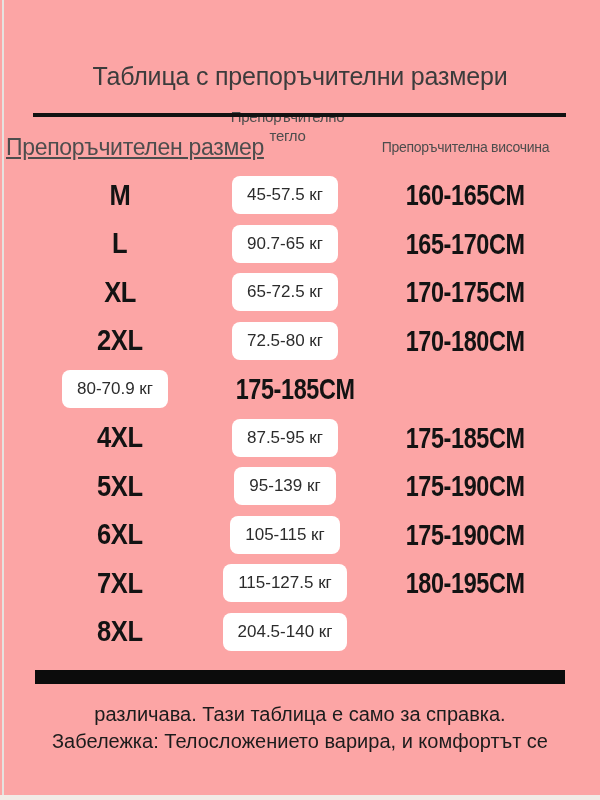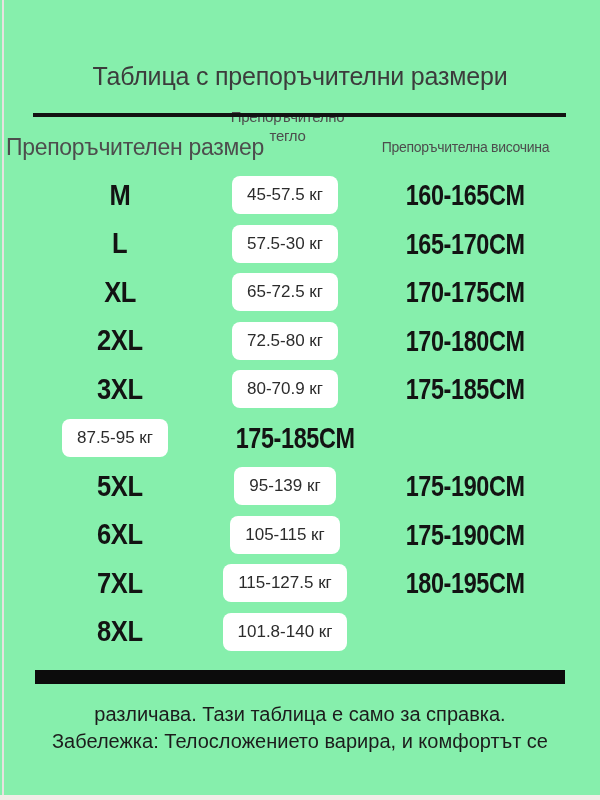--- a/index.html
+++ b/index.html
@@ -4,21 +4,21 @@
 <style>
   html, body { margin: 0; padding: 0; }
   body {
     width: 600px; height: 800px;
     font-family: "Liberation Sans", sans-serif;
     background: #fbf7f4;
   }
   .page {
     position: relative;
     width: 600px; height: 800px;
-    background: #86efac;
+    background: #fca5a5;
     overflow: hidden;
   }
   
   .edge-left {
     position: absolute; left: 2px; top: 0; bottom: 0; width: 2px;
     background: #e6e2df;
   }
   .edge-bottom {
     position: absolute; left: 0; bottom: 0; width: 100%; height: 5px;
     background: #f2ebe6;
@@ -34,21 +34,21 @@
   .top-rule {
     position: absolute; left: 33px; top: 113px;
     width: 533px; height: 4px;
     background: #121212;
     z-index: 3;
   }
 
   .hdr { color: #4d4d4d; z-index: 2; }
   .hdr-size {
     position: absolute; left: 6px; top: 134px;
-    font-size: 23px; letter-spacing: -0.3px;
+    font-size: 23px; letter-spacing: -0.3px; text-decoration: underline;
   }
   .hdr-weight {
     position: absolute; left: 205px; top: 107px; width: 165px;
     text-align: center;
     font-size: 15px; letter-spacing: -0.3px; line-height: 19px;
   }
   .hdr-height {
     position: absolute; left: 368px; top: 139px; width: 195px;
     text-align: center;
     font-size: 14px; letter-spacing: -0.3px;
@@ -138,21 +138,21 @@
       <div class="cell height">
         <span class="height-txt">160-165CM</span>
       </div>
     </div>
 
     <div class="row">
       <div class="cell size">
         <span class="size-txt">L</span>
       </div>
       <div class="cell weight">
-        <span class="chip">57.5-30 кг</span>
+        <span class="chip">90.7-65 кг</span>
       </div>
       <div class="cell height">
         <span class="height-txt">165-170CM</span>
       </div>
     </div>
 
     <div class="row">
       <div class="cell size">
         <span class="size-txt">XL</span>
       </div>
@@ -170,32 +170,32 @@
       </div>
       <div class="cell weight">
         <span class="chip">72.5-80 кг</span>
       </div>
       <div class="cell height">
         <span class="height-txt">170-180CM</span>
       </div>
     </div>
 
     <div class="row">
-      <div class="cell size">
-        <span class="size-txt">3XL</span>
-      </div>
       <div class="cell weight">
         <span class="chip">80-70.9 кг</span>
       </div>
       <div class="cell height">
         <span class="height-txt">175-185CM</span>
       </div>
     </div>
 
     <div class="row">
+      <div class="cell size">
+        <span class="size-txt">4XL</span>
+      </div>
       <div class="cell weight">
         <span class="chip">87.5-95 кг</span>
       </div>
       <div class="cell height">
         <span class="height-txt">175-185CM</span>
       </div>
     </div>
 
     <div class="row">
       <div class="cell size">
@@ -231,21 +231,21 @@
       <div class="cell height">
         <span class="height-txt">180-195CM</span>
       </div>
     </div>
 
     <div class="row">
       <div class="cell size">
         <span class="size-txt">8XL</span>
       </div>
       <div class="cell weight">
-        <span class="chip">101.8-140 кг</span>
+        <span class="chip">204.5-140 кг</span>
       </div>
     </div>
   </div>
 
   <div class="bottom-bar"></div>
 
   <div class="note">
     <div>различава. Тази таблица е само за справка.</div>
     <div>Забележка: Телосложението варира, и комфортът се</div>
   </div>

